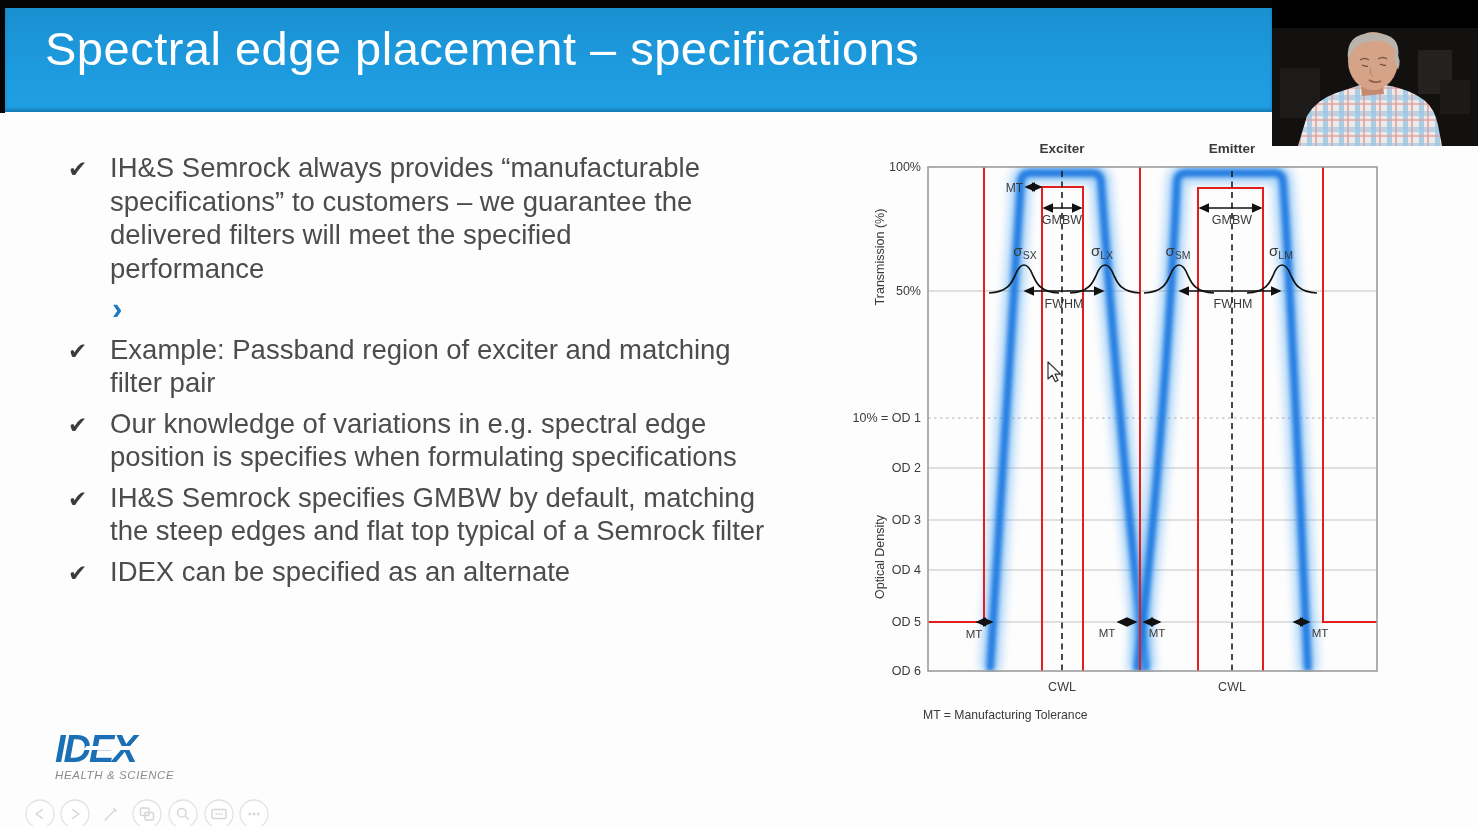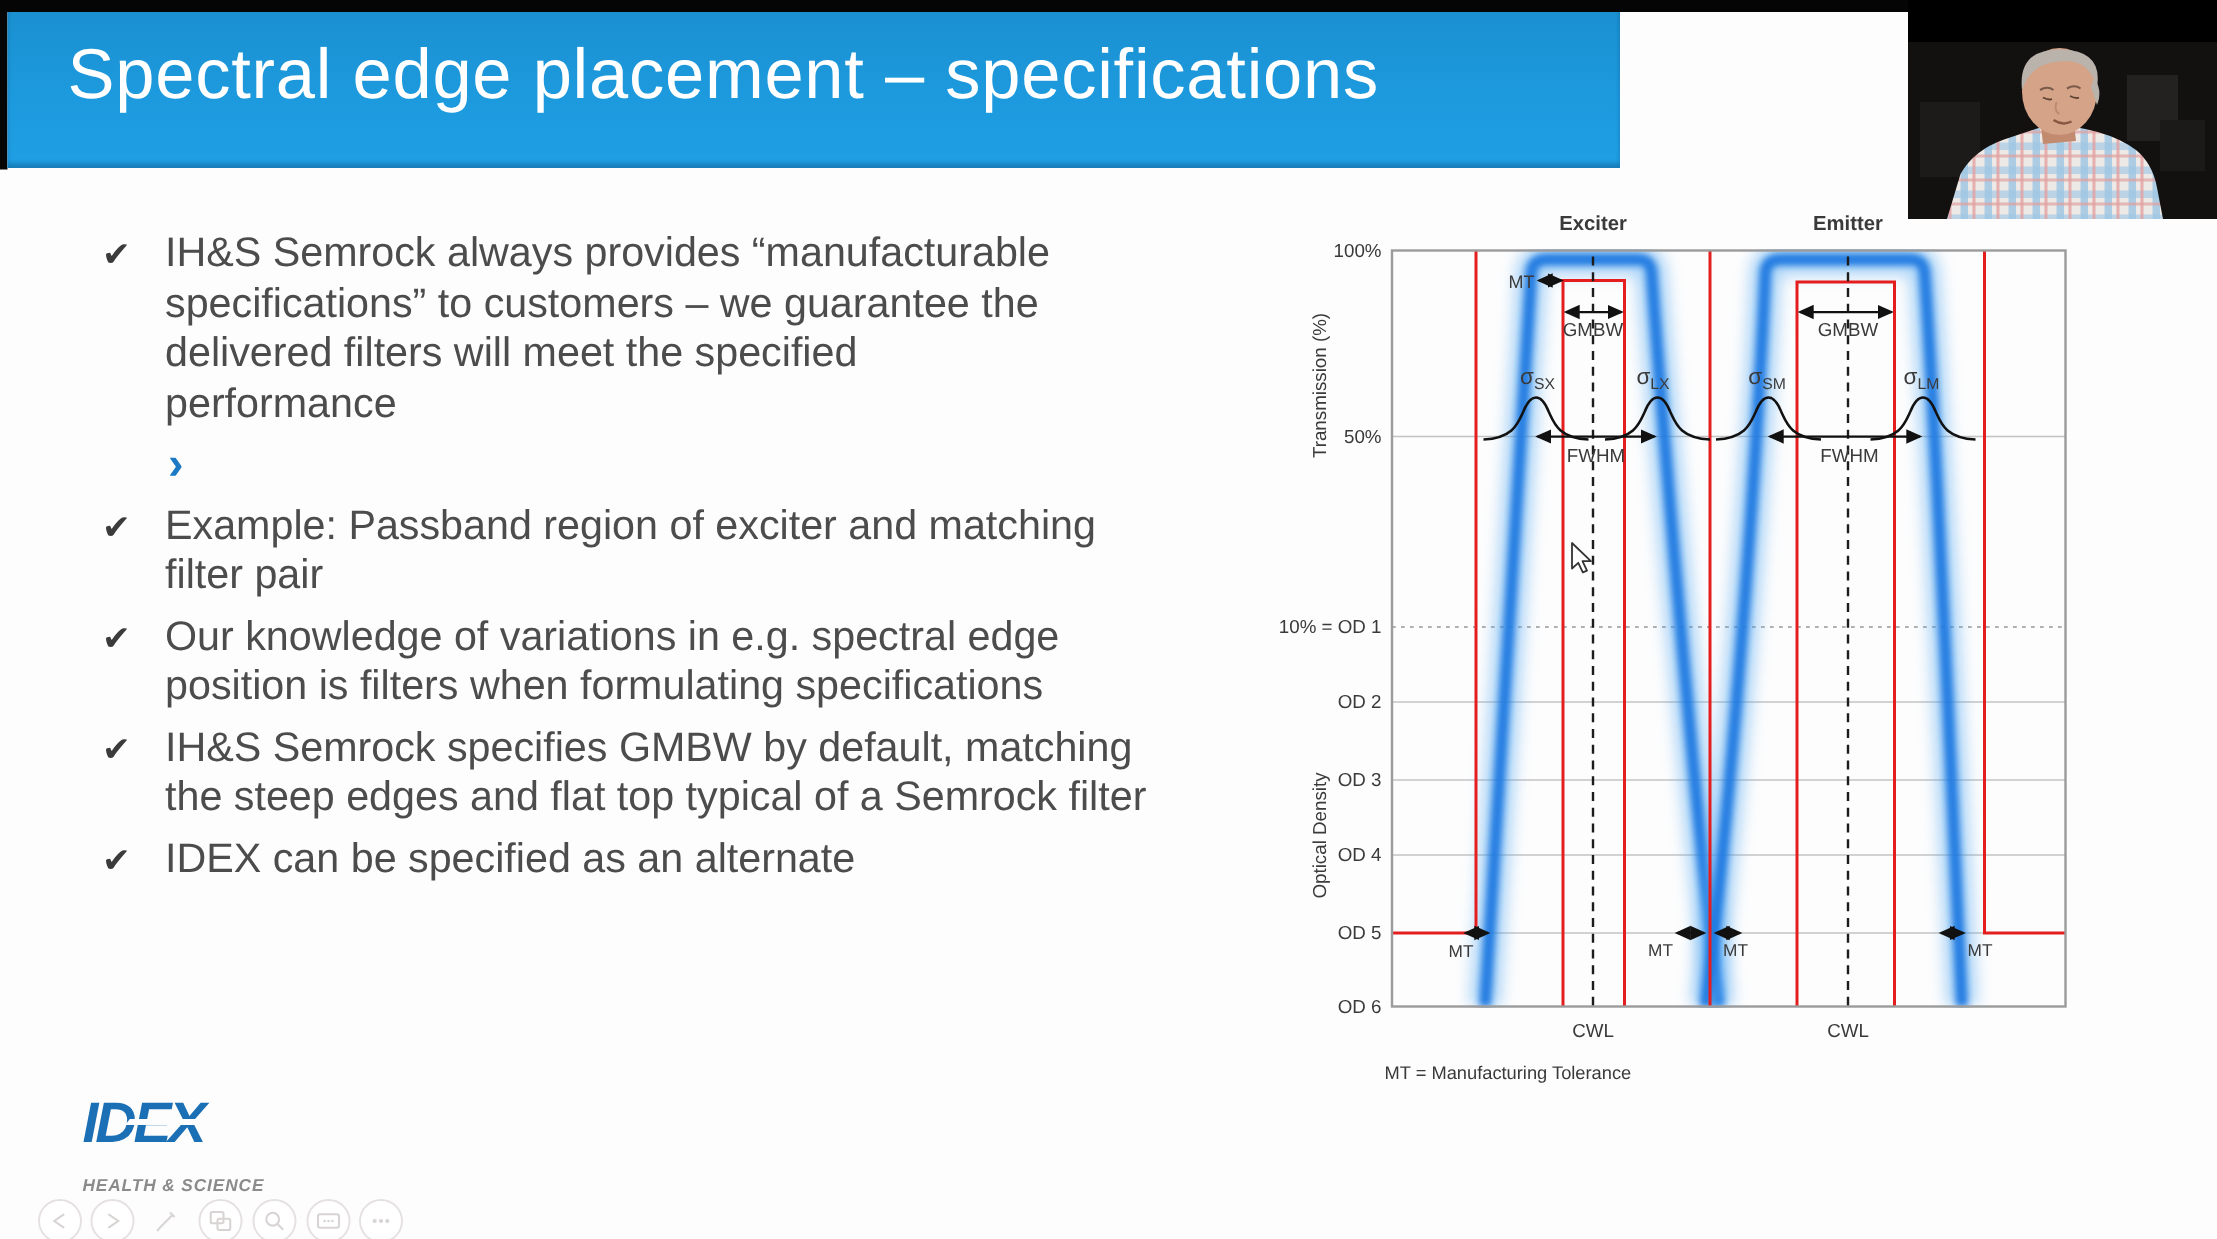--- a/index.html
+++ b/index.html
@@ -3,21 +3,21 @@
 <meta charset="utf-8">
 <style>
   html,body{margin:0;padding:0;}
   body{
     width:1478px;height:826px;position:relative;overflow:hidden;
     background:#fdfdfd;font-family:"Liberation Sans",sans-serif;
   }
   .top-strip{position:absolute;left:0;top:0;width:1478px;height:8px;background:#050505;}
   .left-strip{position:absolute;left:0;top:0;width:5px;height:113px;background:#050505;}
   .header-bar{
-    position:absolute;left:5px;top:8px;width:1075px;height:104px;
+    position:absolute;left:5px;top:8px;width:1267px;height:104px;
     background:linear-gradient(180deg,#1a90d0 0%,#1d9ade 55%,#209fe4 100%);
     box-shadow:inset 0 -3px 3px rgba(0,45,80,.30);
   }
   .header-bar .title{
     margin:0;padding:13px 0 0 40px;font-size:47px;font-weight:400;color:#ffffff;
     letter-spacing:.5px;white-space:nowrap;
   }
   .cam-wrap{position:absolute;left:1272px;top:0;width:206px;height:146px;background:#000;}
   .cam-wrap svg{position:absolute;left:0;top:28px;}
 
@@ -38,22 +38,22 @@
   .arr{stroke:#111;stroke-width:1.5;}
   .bell{stroke:#111;stroke-width:1.7;fill:none;}
 
   .logo{position:absolute;left:55px;top:731px;width:170px;}
   .logo .brand{position:relative;display:inline-block;font-style:italic;font-weight:bold;
     font-size:38px;line-height:36px;color:#1b6fb5;letter-spacing:-2px;}
   .logo .dart{position:absolute;left:30px;top:15px;width:66px;height:4px;background:#fdfdfd;
     transform:skewX(-38deg);}
   .logo .dart-head{position:absolute;left:88px;top:9px;width:0;height:0;
     border-left:14px solid #fdfdfd;border-top:7px solid transparent;border-bottom:7px solid transparent;}
-  .logo .tagline{font-style:italic;font-weight:bold;font-size:11.5px;color:#8b8b8b;
-    letter-spacing:.6px;margin-top:18px;}
+  .logo .tagline{font-style:italic;font-weight:normal;font-size:11.5px;color:#8b8b8b;
+    letter-spacing:.6px;margin-top:2px;}
   .toolbar-btn circle{fill:#ffffff;stroke:#e6e1e1;stroke-width:1.3;}
   .toolbar-btn .glyph{stroke:#d9d4d4;stroke-width:1.4;fill:none;}
   .toolbar-btn .dotfill{fill:#d9d4d4;stroke:none;}
 </style>
 </head>
 <body>
 
 <div class="top-strip"></div>
 <div class="left-strip"></div>
 
@@ -101,21 +101,21 @@
     <span class="mark">›</span>
   </div>
   <div class="bullet">
     <span class="mark">✔</span>
     <span class="txt">Example: Passband region of exciter and matching
 filter pair</span>
   </div>
   <div class="bullet">
     <span class="mark">✔</span>
     <span class="txt">Our knowledge of variations in e.g. spectral edge
-position is filters when formulating specifications</span>
+position is specifies when formulating specifications</span>
   </div>
   <div class="bullet">
     <span class="mark">✔</span>
     <span class="txt">IH&amp;S Semrock specifies GMBW by default, matching
 the steep edges and flat top typical of a Semrock filter</span>
   </div>
   <div class="bullet">
     <span class="mark">✔</span>
     <span class="txt">IDEX can be specified as an alternate</span>
   </div>

